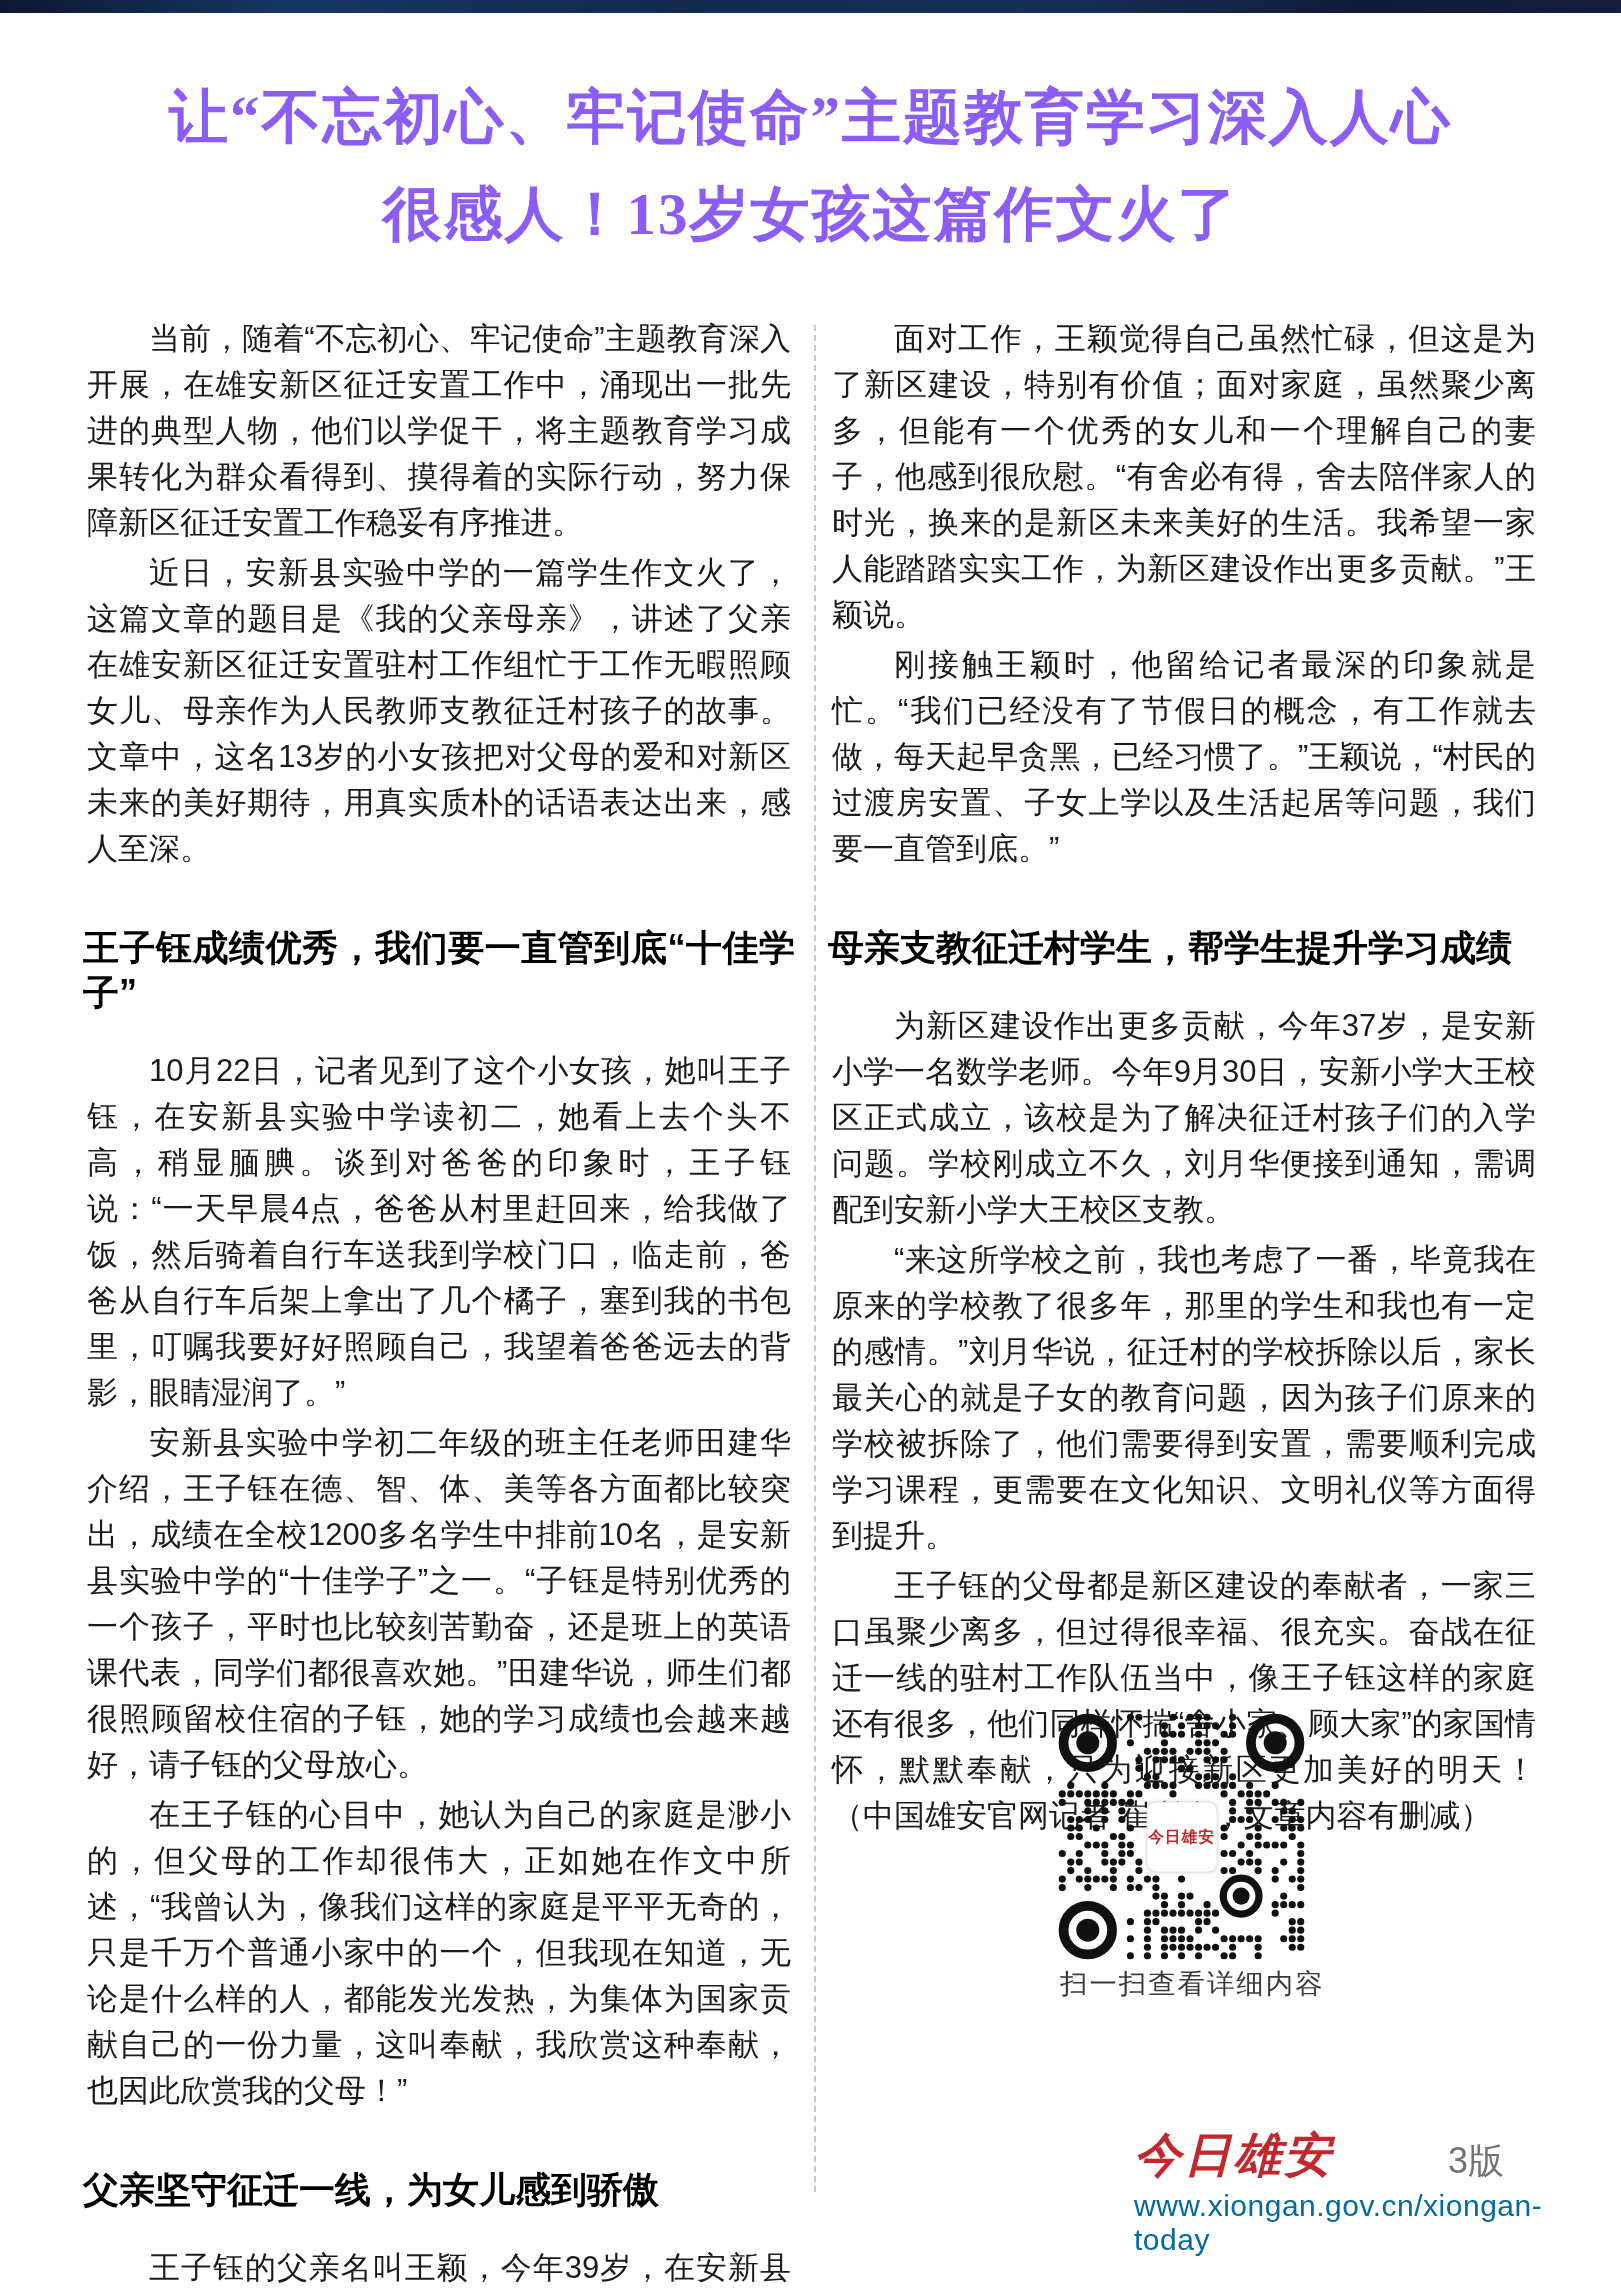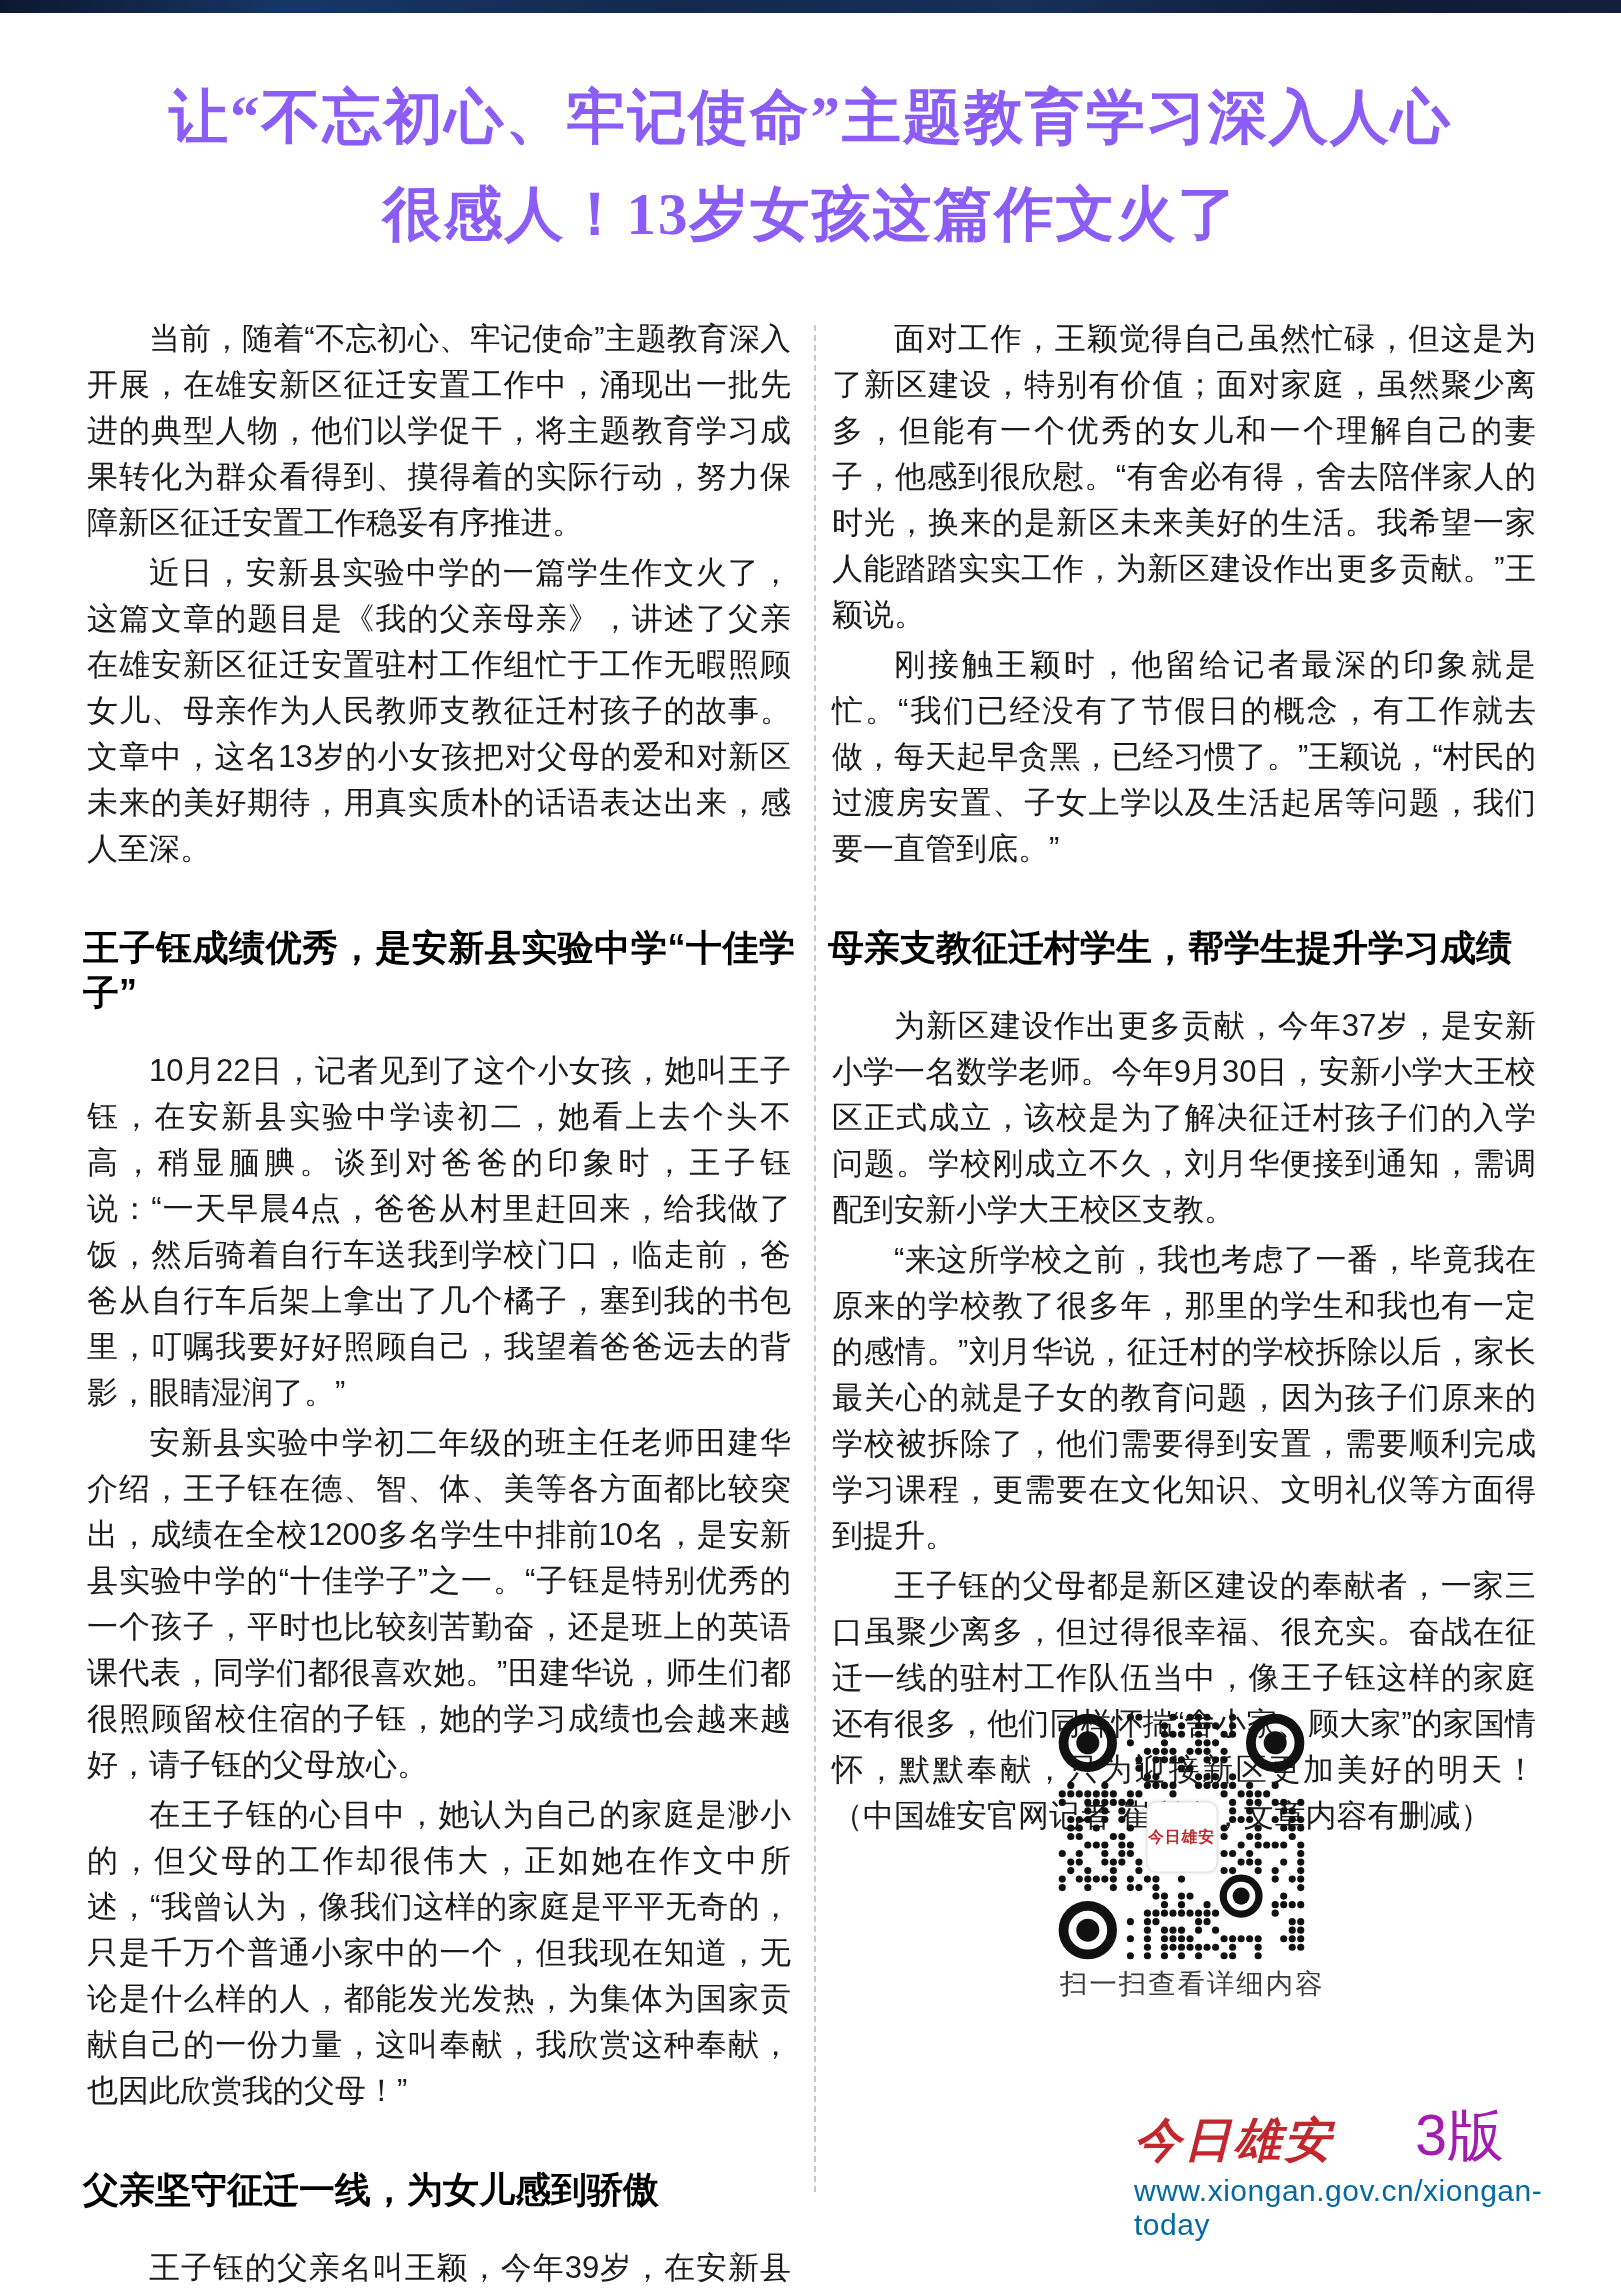--- a/index.html
+++ b/index.html
@@ -23,41 +23,41 @@
        width:69px;height:69px;background:#fff;border:1px solid #e2e2e2;border-radius:9.8px;
        box-shadow:0 0 3.9px rgba(0,0,0,.12);display:flex;align-items:center;justify-content:center;
        font-size:15.7px;font-weight:700;color:#c1272d;letter-spacing:1px;
        font-family:"Liberation Serif",serif;}
   .qr-caption{position:absolute;left:1060px;top:1966px;width:314px;
        font-size:27.4px;color:#3a3a3a;letter-spacing:2px;}
   .page-footer{position:absolute;left:1134px;top:2107px;width:370px;}
   .footer-row{display:flex;justify-content:space-between;align-items:flex-end;}
   .footer-logo{font-family:"Liberation Serif",serif;font-style:italic;font-weight:700;
        font-size:47px;color:#c1272d;letter-spacing:2.9px;line-height:1;}
-  .footer-page{font-size:57px;color:#a21caf;line-height:1;font-weight:400;}
+  .footer-page{font-size:36px;color:#737373;line-height:1;font-weight:400;margin-top:36px;}
   .footer-url{margin-top:9.8px;font-size:30px;color:#0369a1;letter-spacing:0.5px;}
 </style>
 </head>
 <body>
 
 <div class="page">
 
   <div class="topbar"></div>
 
   <header class="title-block">
     <div>让“不忘初心、牢记使命”主题教育学习深入人心</div>
     <div>很感人！13岁女孩这篇作文火了</div>
   </header>
 
   <div class="divider"></div>
 
   <section class="col col-left">
     <p>当前，随着“不忘初心、牢记使命”主题教育深入开展，在雄安新区征迁安置工作中，涌现出一批先进的典型人物，他们以学促干，将主题教育学习成果转化为群众看得到、摸得着的实际行动，努力保障新区征迁安置工作稳妥有序推进。</p>
     <p>近日，安新县实验中学的一篇学生作文火了，这篇文章的题目是《我的父亲母亲》，讲述了父亲在雄安新区征迁安置驻村工作组忙于工作无暇照顾女儿、母亲作为人民教师支教征迁村孩子的故事。文章中，这名13岁的小女孩把对父母的爱和对新区未来的美好期待，用真实质朴的话语表达出来，感人至深。</p>
-    <h2>王子钰成绩优秀，是安新县实验中学“十佳学子”</h2>
+    <h2>王子钰成绩优秀，我们要一直管到底“十佳学子”</h2>
     <p>10月22日，记者见到了这个小女孩，她叫王子钰，在安新县实验中学读初二，她看上去个头不高，稍显腼腆。谈到对爸爸的印象时，王子钰说：“一天早晨4点，爸爸从村里赶回来，给我做了饭，然后骑着自行车送我到学校门口，临走前，爸爸从自行车后架上拿出了几个橘子，塞到我的书包里，叮嘱我要好好照顾自己，我望着爸爸远去的背影，眼睛湿润了。”</p>
     <p>安新县实验中学初二年级的班主任老师田建华介绍，王子钰在德、智、体、美等各方面都比较突出，成绩在全校1200多名学生中排前10名，是安新县实验中学的“十佳学子”之一。“子钰是特别优秀的一个孩子，平时也比较刻苦勤奋，还是班上的英语课代表，同学们都很喜欢她。”田建华说，师生们都很照顾留校住宿的子钰，她的学习成绩也会越来越好，请子钰的父母放心。</p>
     <p>在王子钰的心目中，她认为自己的家庭是渺小的，但父母的工作却很伟大，正如她在作文中所述，“我曾认为，像我们这样的家庭是平平无奇的，只是千万个普通小家中的一个，但我现在知道，无论是什么样的人，都能发光发热，为集体为国家贡献自己的一份力量，这叫奉献，我欣赏这种奉献，也因此欣赏我的父母！”</p>
     <h2>父亲坚守征迁一线，为女儿感到骄傲</h2>
     <p>王子钰的父亲名叫王颖，今年39岁，在安新县司法局工作。今年4月，王颖被派驻到小王营村参加征迁安置工作，任务完成后，又被派驻到了向村，王颖现在是向村驻村工作组成员。</p>
   </section>
 
   <section class="col col-right">
     <p>面对工作，王颖觉得自己虽然忙碌，但这是为了新区建设，特别有价值；面对家庭，虽然聚少离多，但能有一个优秀的女儿和一个理解自己的妻子，他感到很欣慰。“有舍必有得，舍去陪伴家人的时光，换来的是新区未来美好的生活。我希望一家人能踏踏实实工作，为新区建设作出更多贡献。”王颖说。</p>
     <p>刚接触王颖时，他留给记者最深的印象就是忙。“我们已经没有了节假日的概念，有工作就去做，每天起早贪黑，已经习惯了。”王颖说，“村民的过渡房安置、子女上学以及生活起居等问题，我们要一直管到底。”</p>

